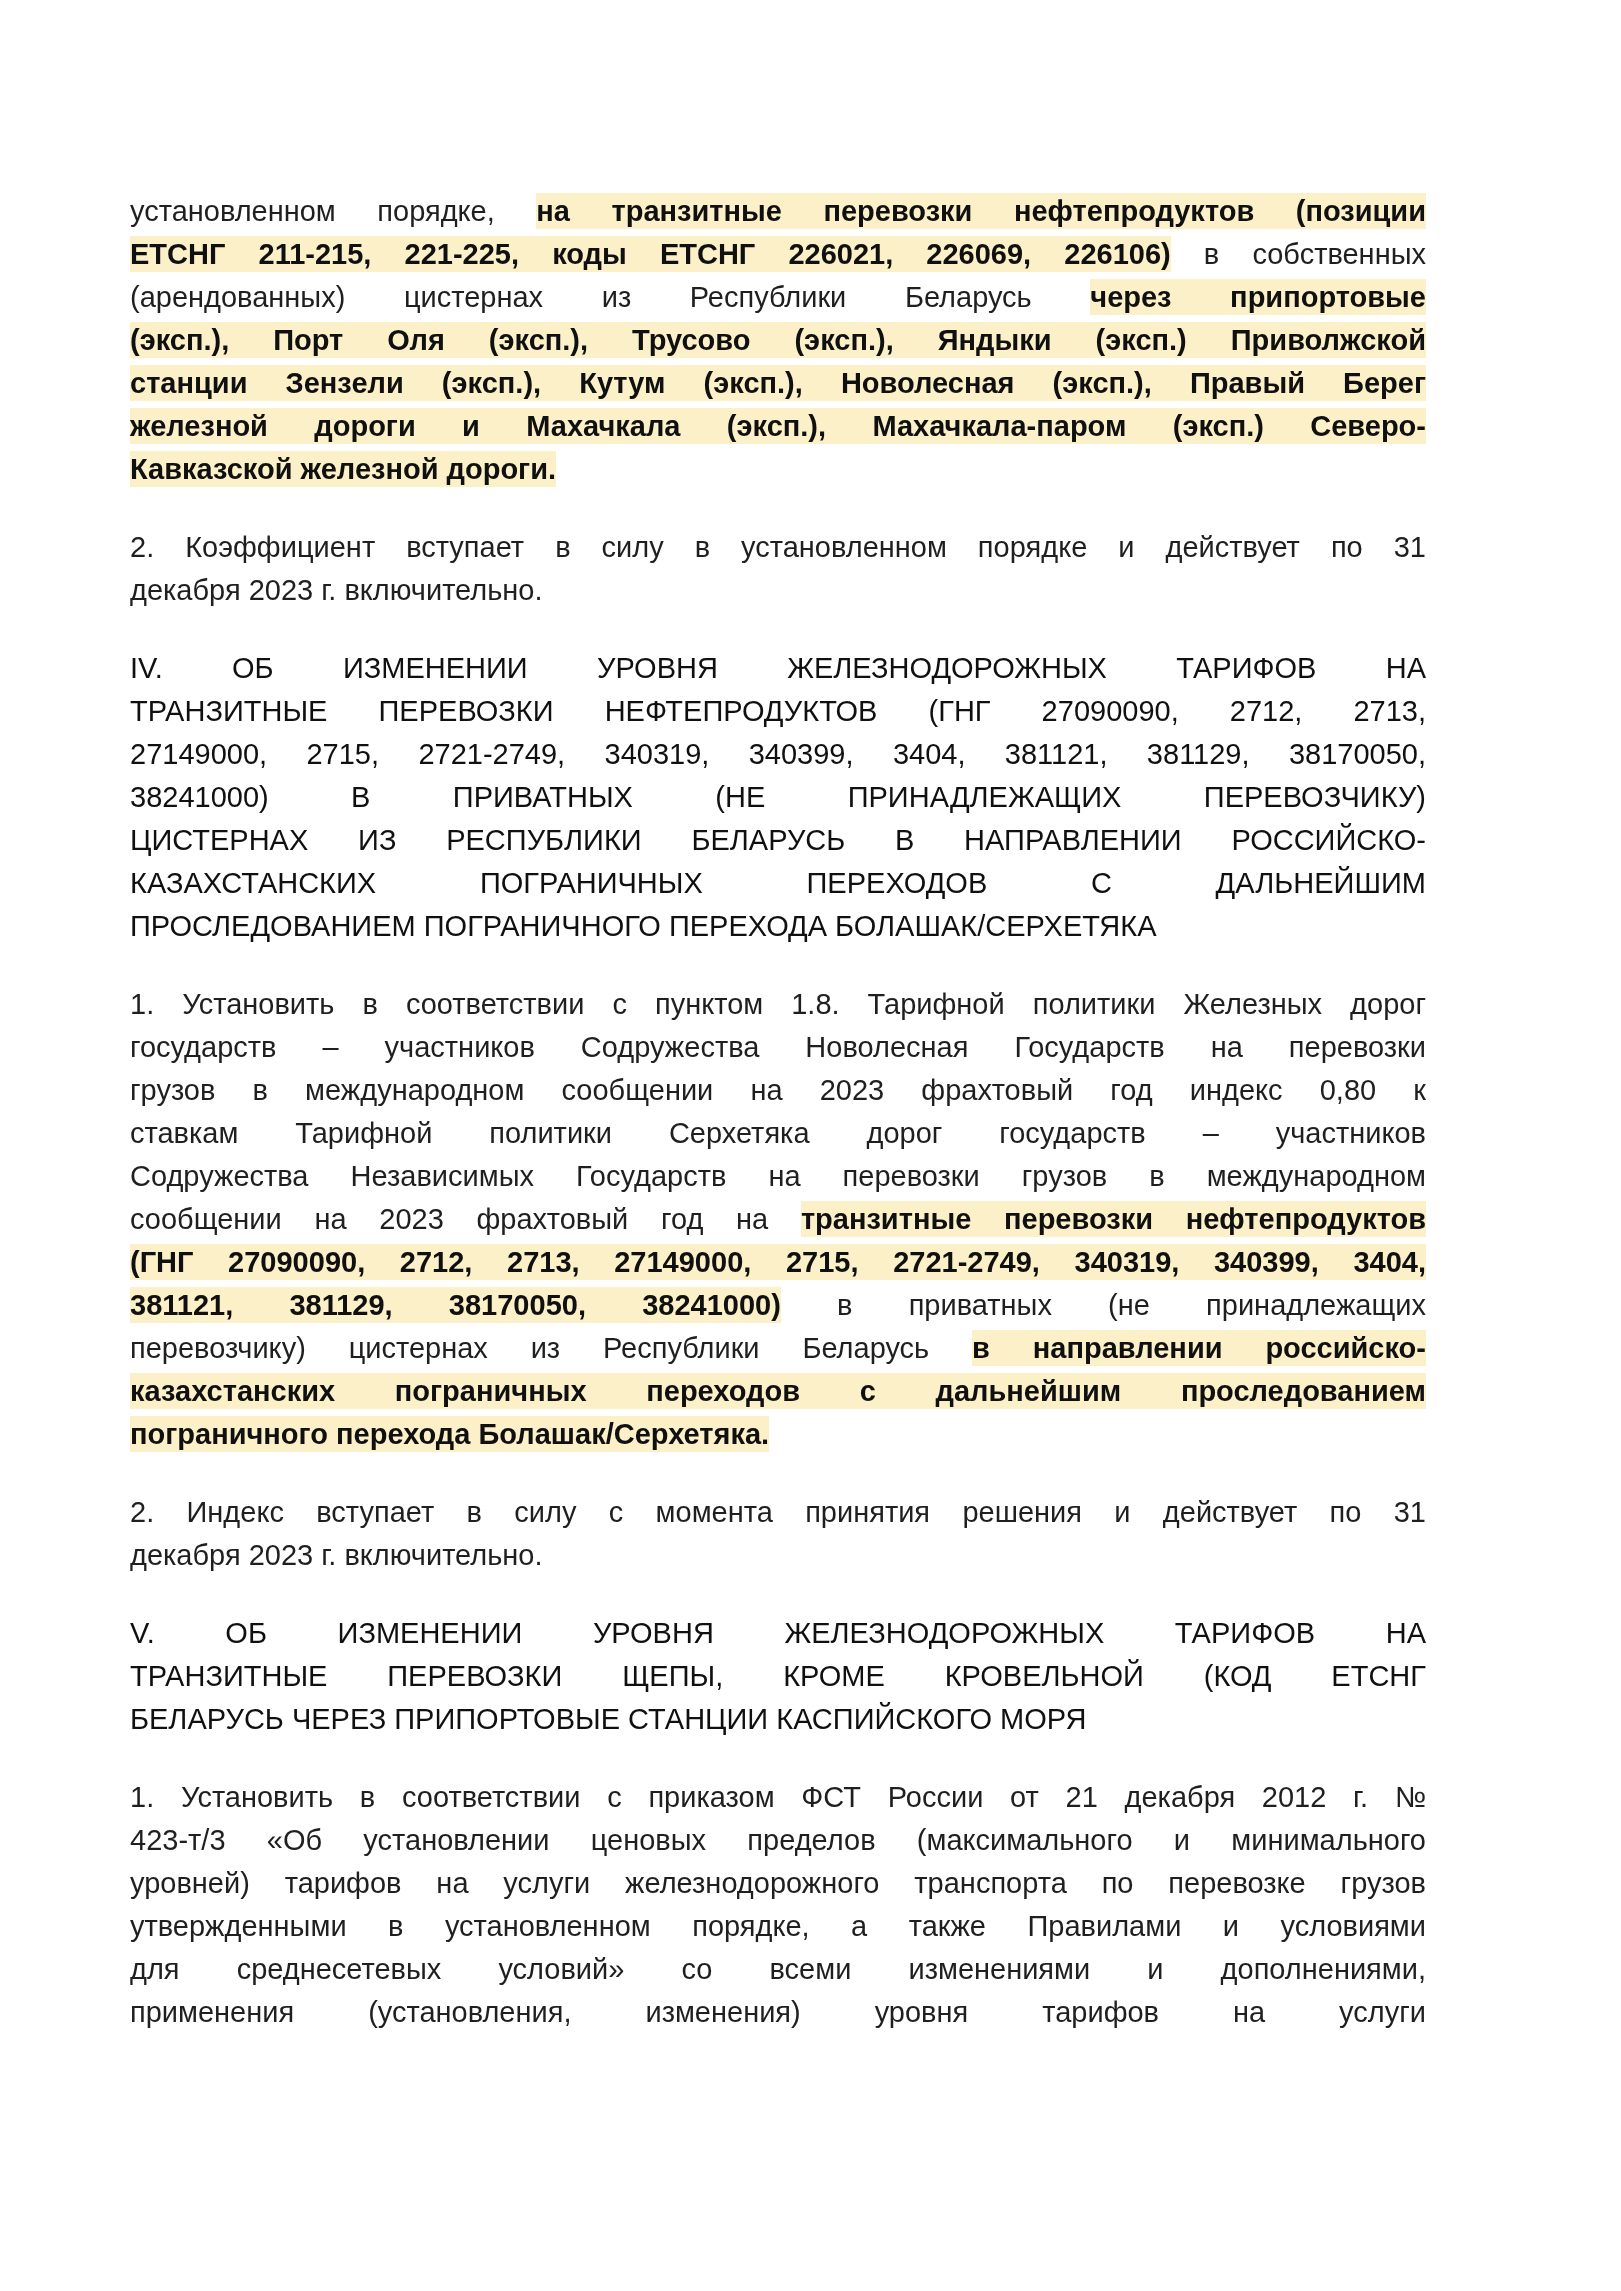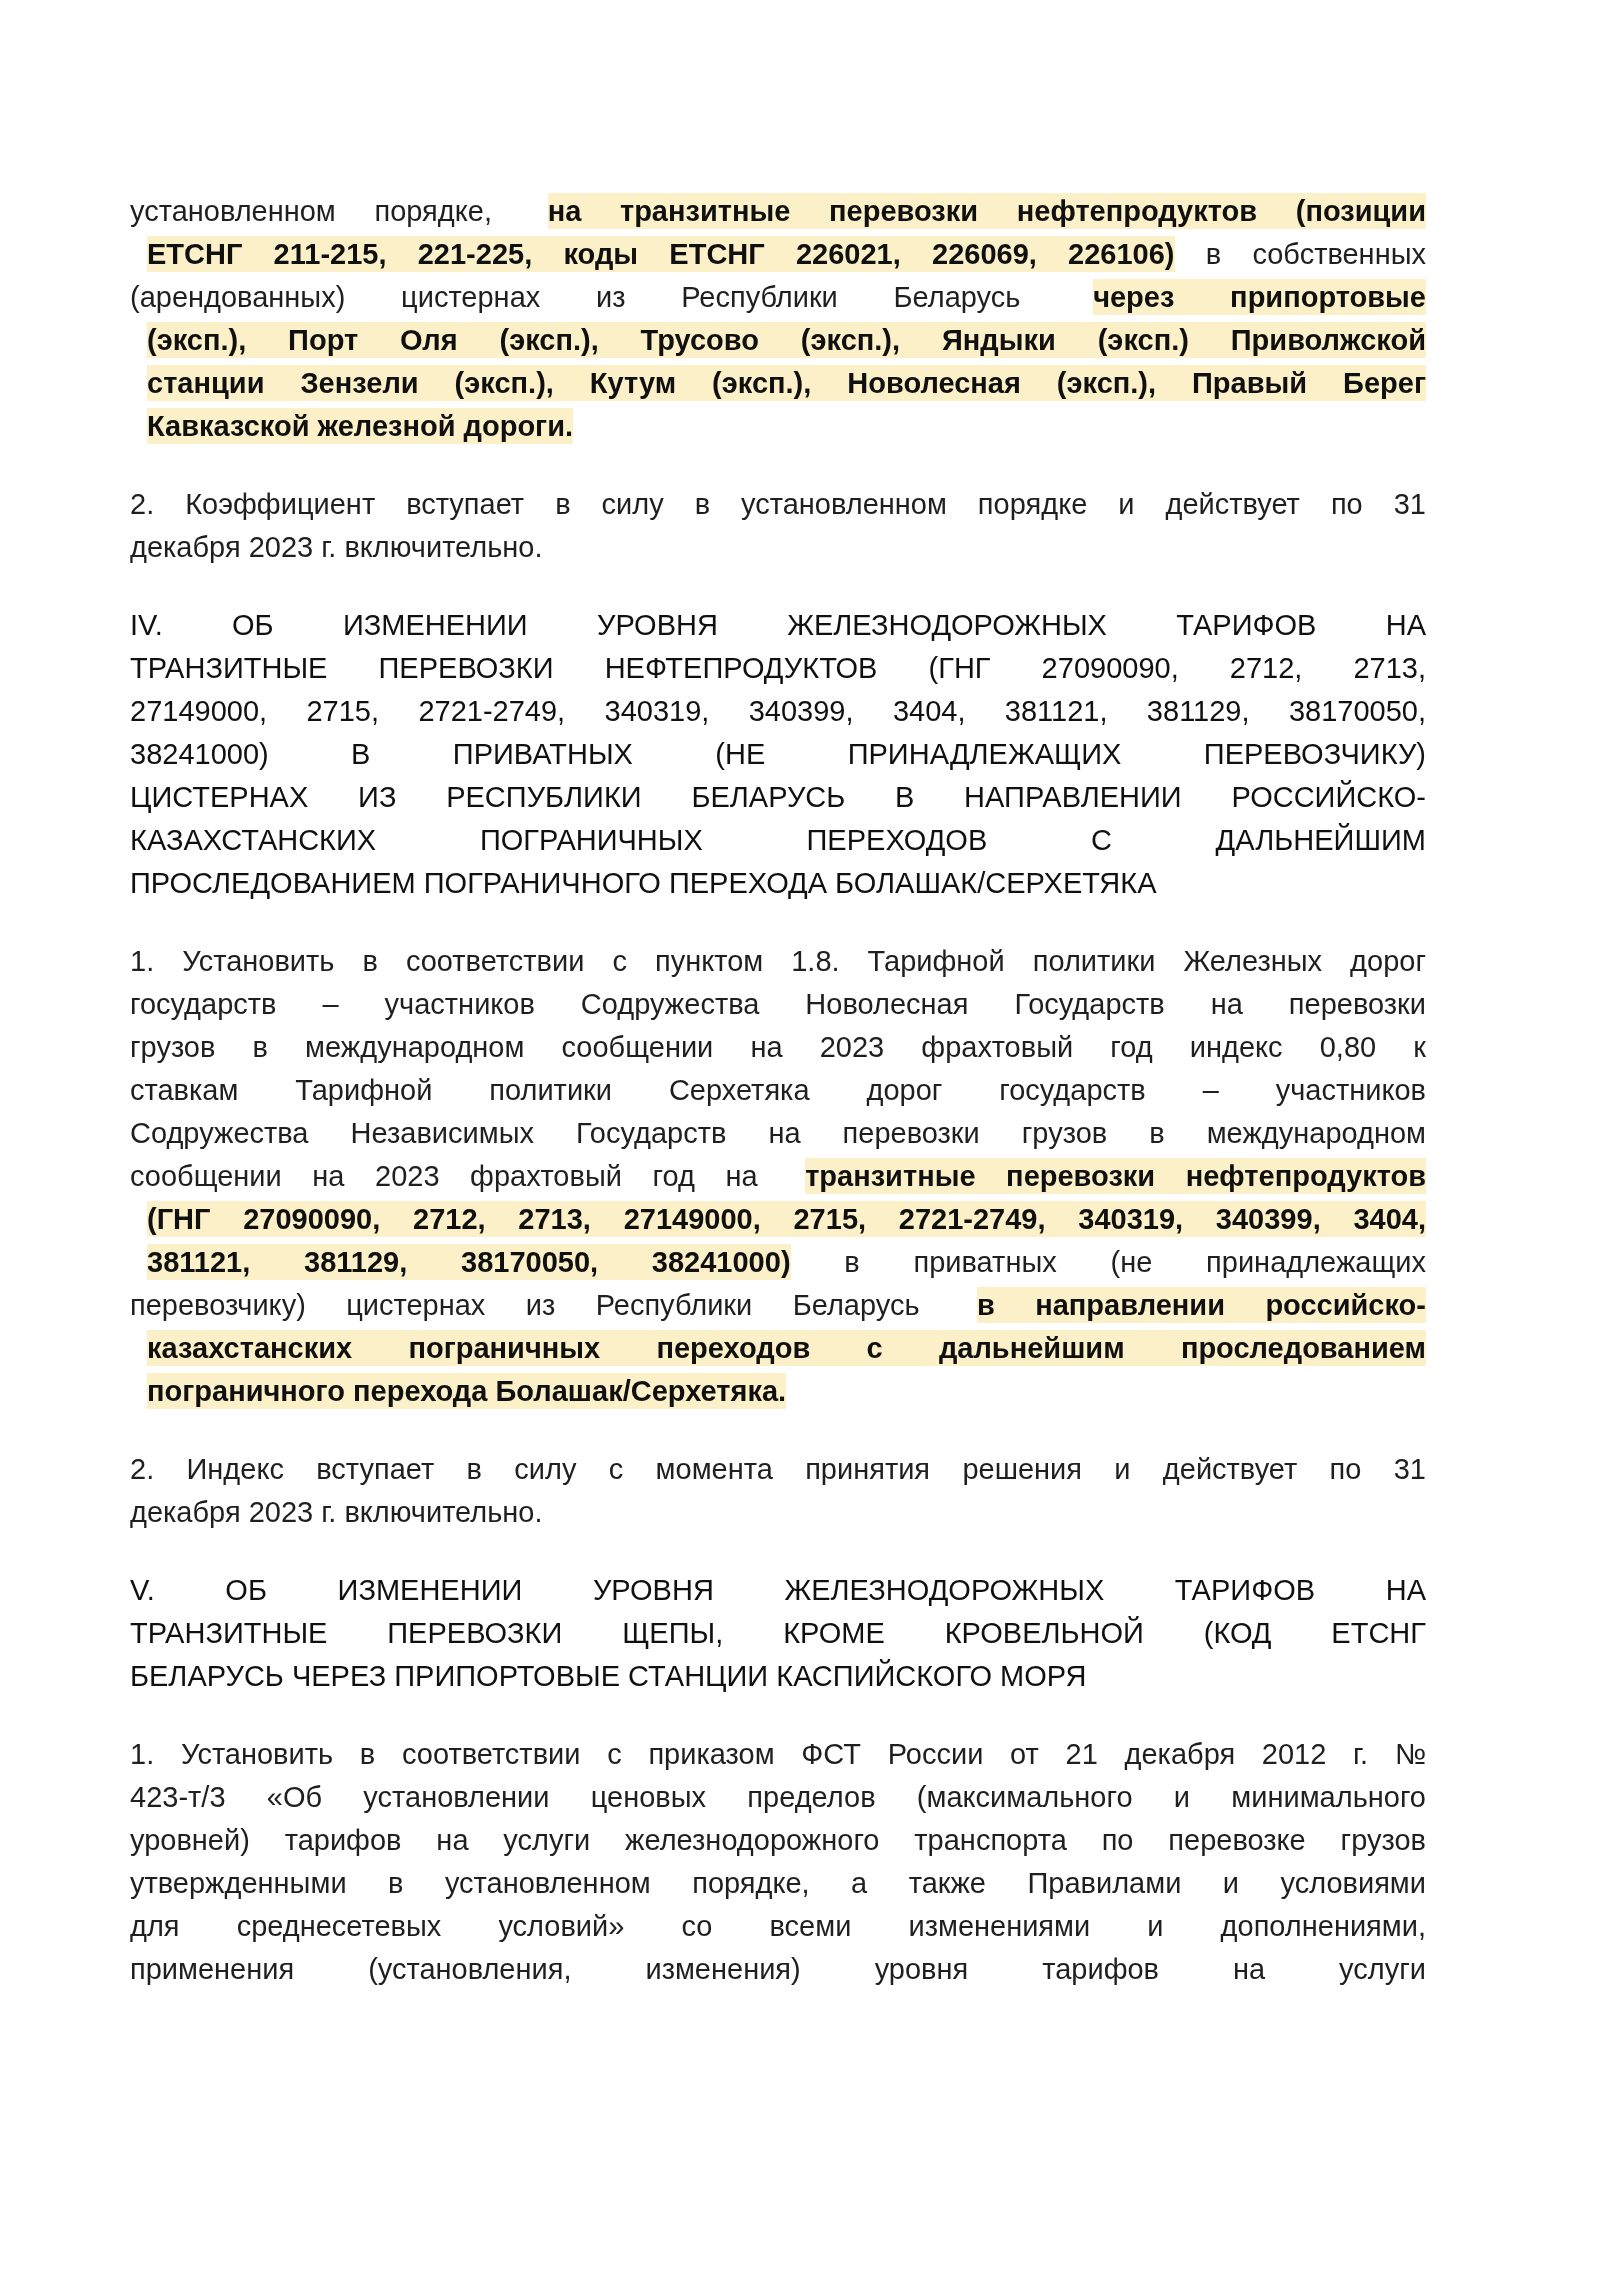--- a/index.html
+++ b/index.html
@@ -23,34 +23,34 @@
   }
   .line.end{text-align-last:left;}
   .heading .line{font-weight:400;color:var(--heading-color,#101010);}
   .run{background:transparent;margin-top:16px;}
   .hl{
     background:var(--hl-color,#fcf0c9);
     font-weight:700;
     color:var(--heading-color,#101010);
     padding:2px 0;
     box-decoration-break:clone;
-    margin-left:17px;
   }
 </style>
 </head>
 <body>
 
 <div class="page">
   <div>
       <div class="block body">
         <div class="line"><span class="run">установленном порядке, </span><span class="hl">на транзитные перевозки нефтепродуктов (позиции</span></div>
         <div class="line"><span class="hl">ЕТСНГ 211-215, 221-225, коды ЕТСНГ 226021, 226069, 226106)</span><span class="run"> в собственных</span></div>
         <div class="line"><span class="run">(арендованных) цистернах из Республики Беларусь </span><span class="hl">через припортовые</span></div>
         <div class="line"><span class="hl">(эксп.), Порт Оля (эксп.), Трусово (эксп.), Яндыки (эксп.) Приволжской</span></div>
         <div class="line"><span class="hl">станции Зензели (эксп.), Кутум (эксп.), Новолесная (эксп.), Правый Берег</span></div>
+        <div class="line"><span class="hl">железной дороги и Махачкала (эксп.), Махачкала-паром (эксп.) Северо-</span></div>
         <div class="line end"><span class="hl">Кавказской железной дороги.</span></div>
       </div>
       <div class="block body">
         <div class="line"><span class="run">2. Коэффициент вступает в силу в установленном порядке и действует по 31</span></div>
         <div class="line end"><span class="run">декабря 2023 г. включительно.</span></div>
       </div>
       <div class="block heading">
         <div class="line"><span class="run">IV. ОБ ИЗМЕНЕНИИ УРОВНЯ ЖЕЛЕЗНОДОРОЖНЫХ ТАРИФОВ НА</span></div>
         <div class="line"><span class="run">ТРАНЗИТНЫЕ ПЕРЕВОЗКИ НЕФТЕПРОДУКТОВ (ГНГ 27090090, 2712, 2713,</span></div>
         <div class="line"><span class="run">27149000, 2715, 2721-2749, 340319, 340399, 3404, 381121, 381129, 38170050,</span></div>

